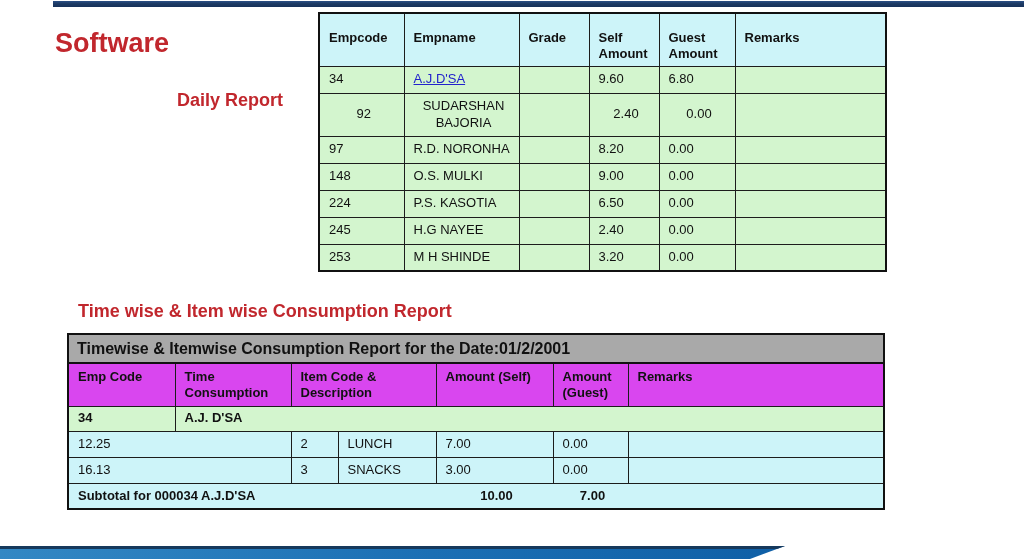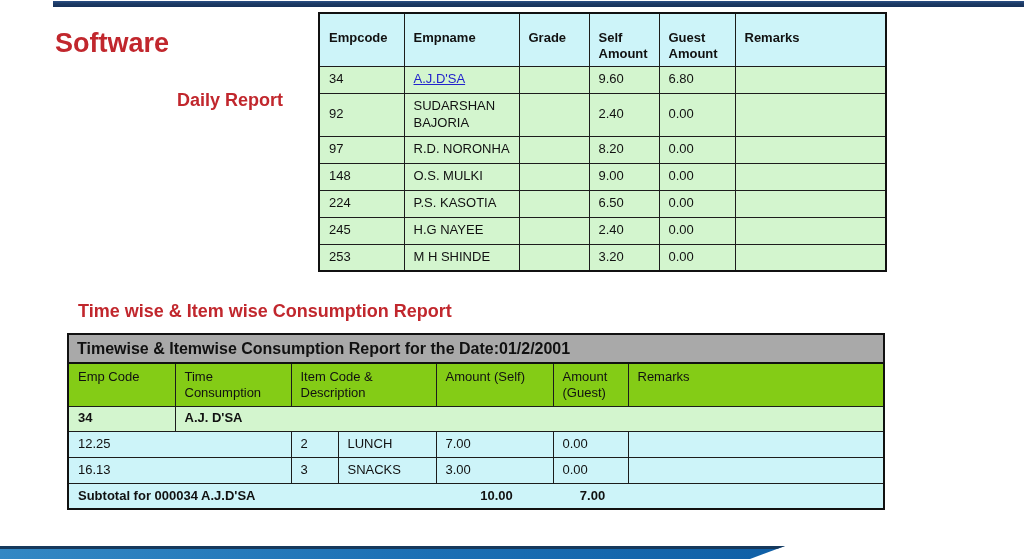--- a/index.html
+++ b/index.html
@@ -20,28 +20,28 @@
        padding:3px 5px 3px 9px; overflow:hidden; line-height:1.25; }
 
   
   .tbl-daily { position:absolute; left:318px; top:12px; width:567px; border:2px solid #111; }
   .tbl-daily td.title { background:#c6c6c6; text-align:center; font-weight:bold;
                         font-size:19px; height:34px; border-bottom:2px solid #111; padding:2px; }
   .tbl-daily td.hdr { background:#cdf4f9; font-weight:bold; vertical-align:top;
                       height:40px; padding-top:16px; }
   .tbl-daily td.dat { background:#d3f5ce; vertical-align:middle; }
   .r-std  { height:27px; }
-  .r-tall { height:43px; }
+  .r-tall { height:43px;text-align:center; }
   a.emp-link { color:#2222cc; text-decoration:underline; cursor:pointer; }
 
   
   .tbl-time { position:absolute; left:67px; top:333px; width:816px; border:2px solid #111; }
   .tbl-time td.title { background:#a9a9a9; font-weight:bold; font-size:16px;
                        height:29px; border-bottom:2px solid #111; padding-left:8px; }
-  .tbl-time td.hdr { background:#84cc16; font-weight:normal; vertical-align:top;
+  .tbl-time td.hdr { background:#d946ef; font-weight:bold; vertical-align:top;
                      height:43px; padding-top:5px; }
   .tbl-time td.grp { background:#d3f5ce; font-weight:bold; height:25px; }
   .tbl-time td.det { background:#cdf4f9; height:26px; }
   .tbl-time td.sub { background:#cdf4f9; font-weight:bold; height:26px; }
   td.hide-r { border-right-style:hidden; }
   td.hide-l { border-left-style:hidden; }
   td.hide-lr { border-left-style:hidden; border-right-style:hidden;text-align:center; }
 
   .bottombar { position:absolute; left:0; top:546px; width:785px; height:13px;
                background:

